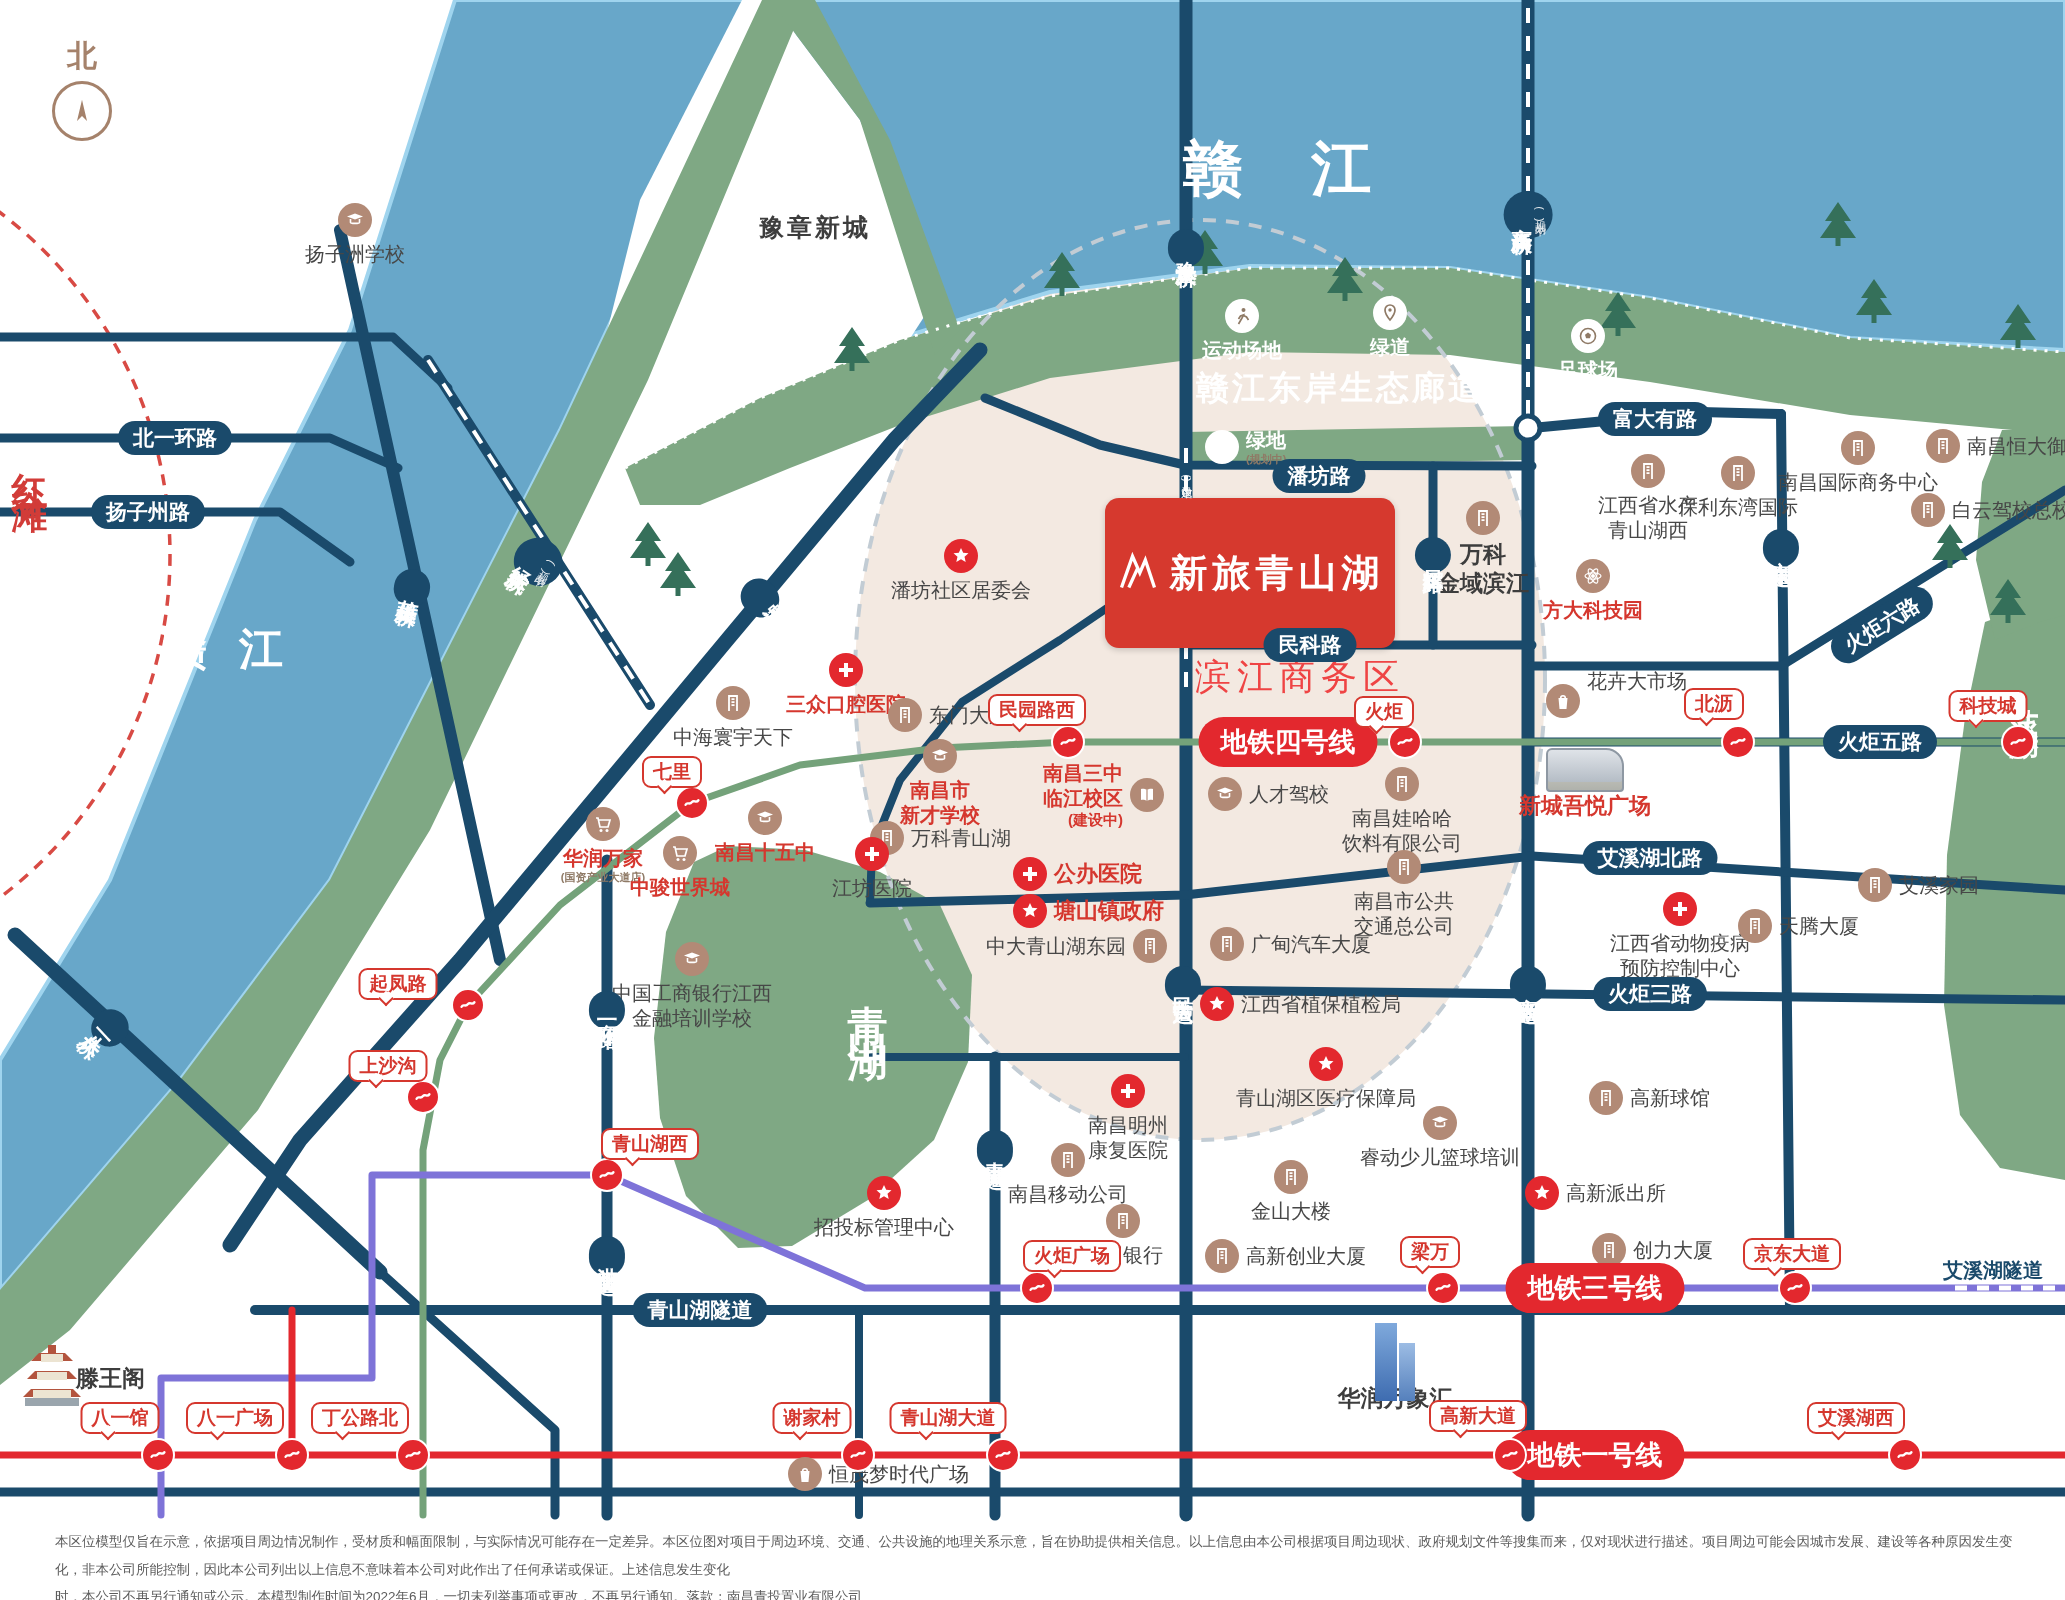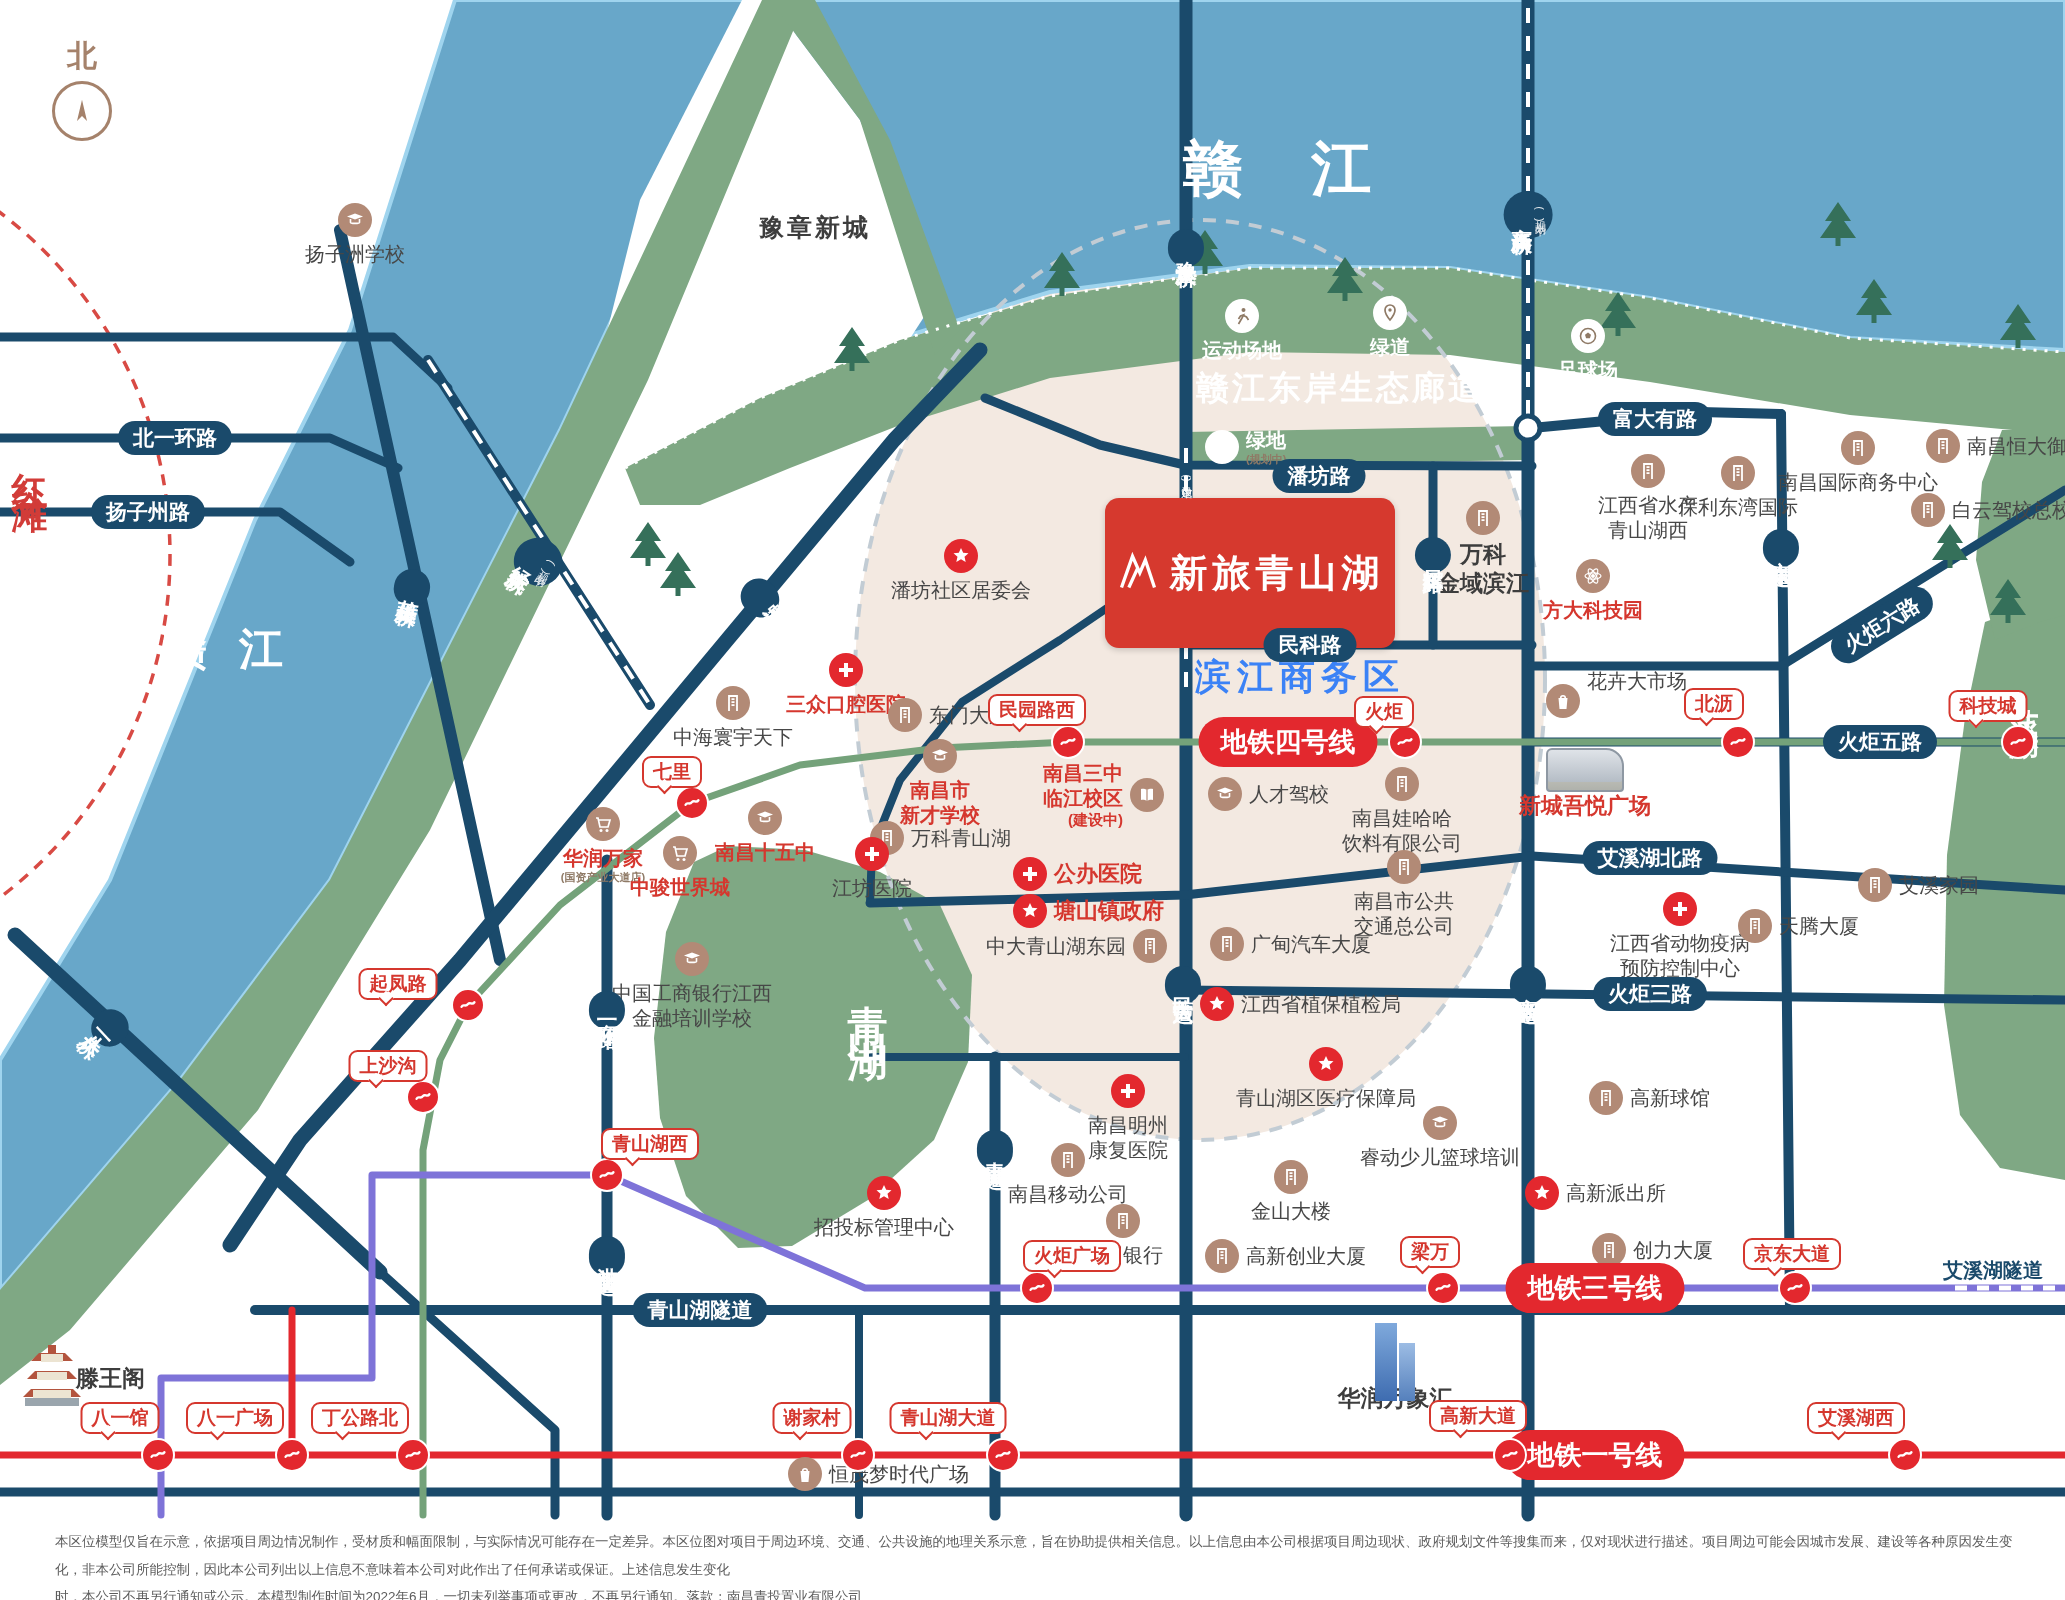--- a/index.html
+++ b/index.html
@@ -730,21 +730,21 @@
         </svg></div>
       <div class="poi-label darkbold" style="position: absolute; left: 76px; top: 1378px; transform: translate(0px, -50%); text-align: left;">
         <div>滕王阁</div>
       </div>
       <div class="biglabel abs" style="left: 1290px; top: 168px; font-size: 60px; color: rgb(255, 255, 255); font-weight: bold; letter-spacing: 26px;">赣 江</div>
       <div class="biglabel abs" style="left: 228px; top: 648px; font-size: 44px; color: rgb(255, 255, 255); font-weight: bold; letter-spacing: 10px;">赣 江</div>
       <div class="biglabel abs" style="left: 815px; top: 228px; font-size: 25px; color: rgb(61, 61, 61); font-weight: bold; letter-spacing: 3px;">豫章新城</div>
       <div class="biglabel v abs" style="left: 30px; top: 462px; font-size: 36px; color: rgb(210, 60, 56); font-weight: bold; letter-spacing: 12px;">红谷滩</div>
       <div class="biglabel v abs" style="left: 868px; top: 1000px; font-size: 40px; color: rgb(255, 255, 255); font-weight: bold; letter-spacing: 18px;">青山湖</div>
       <div class="biglabel v abs" style="left: 2024px; top: 700px; font-size: 30px; color: rgb(255, 255, 255); font-weight: bold; letter-spacing: 10px;">艾溪湖</div>
-      <div class="biglabel abs" style="left: 1300px; top: 676px; font-size: 36px; color: #3b82f6; font-weight: bold; letter-spacing: 6px;">滨江商务区</div>
+      <div class="biglabel abs" style="left: 1300px; top: 676px; font-size: 36px; color: #ef4444; font-weight: normal; letter-spacing: 6px;">滨江商务区</div>
       <div class="biglabel abs" style="left: 1340px; top: 388px; font-size: 33px; color: rgb(255, 255, 255); font-weight: bold; letter-spacing: 3px;">赣江东岸生态廊道</div>
       <div class="biglabel v abs" style="left: 1497px; top: 390px; font-size: 13px; color: rgb(255, 255, 255);">(建设中)</div>
       <div class="biglabel v abs" style="left: 1186px; top: 478px; font-size: 11px; color: rgb(255, 255, 255);">(建设中)</div>
       <div class="biglabel abs" style="left: 1993px; top: 1270px; font-size: 20px; color: rgb(26, 74, 107); font-weight: bold;">艾溪湖隧道</div>
     </div>
 
   <div class="disclaimer">
     <div>本区位模型仅旨在示意，依据项目周边情况制作，受材质和幅面限制，与实际情况可能存在一定差异。本区位图对项目于周边环境、交通、公共设施的地理关系示意，旨在协助提供相关信息。以上信息由本公司根据项目周边现状、政府规划文件等搜集而来，仅对现状进行描述。项目周边可能会因城市发展、建设等各种原因发生变化，非本公司所能控制，因此本公司列出以上信息不意味着本公司对此作出了任何承诺或保证。上述信息发生变化</div>
     <div>时，本公司不再另行通知或公示。本模型制作时间为2022年6月，一切未列举事项或更改，不再另行通知。落款：南昌青投置业有限公司</div>
   </div>

